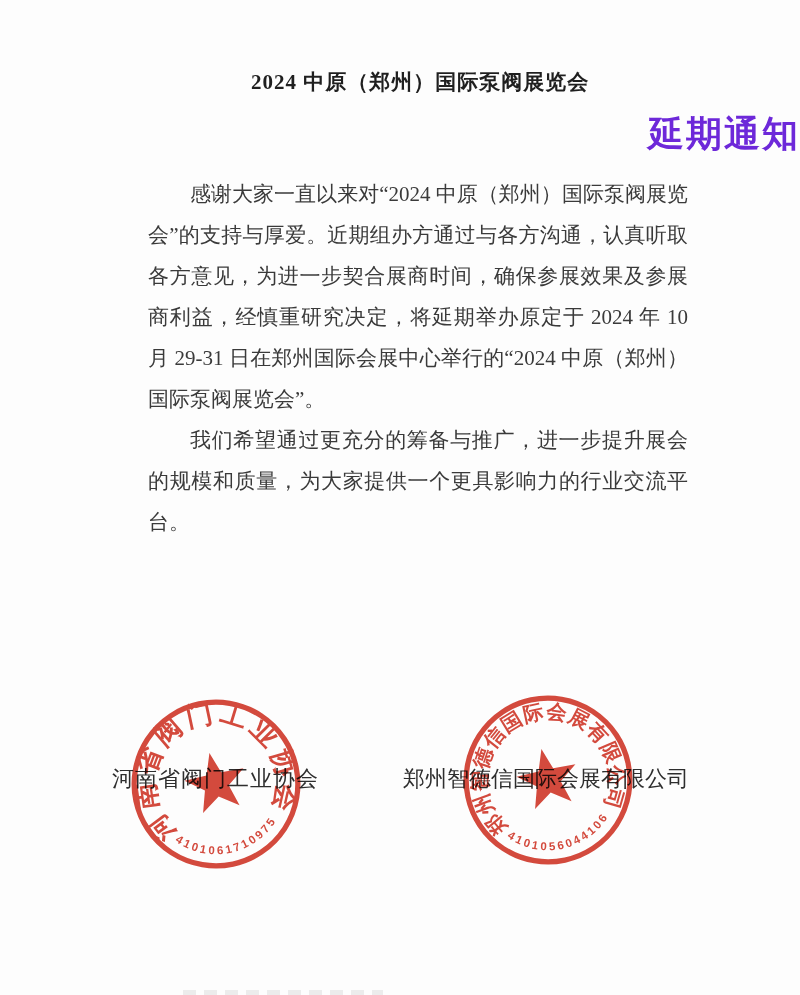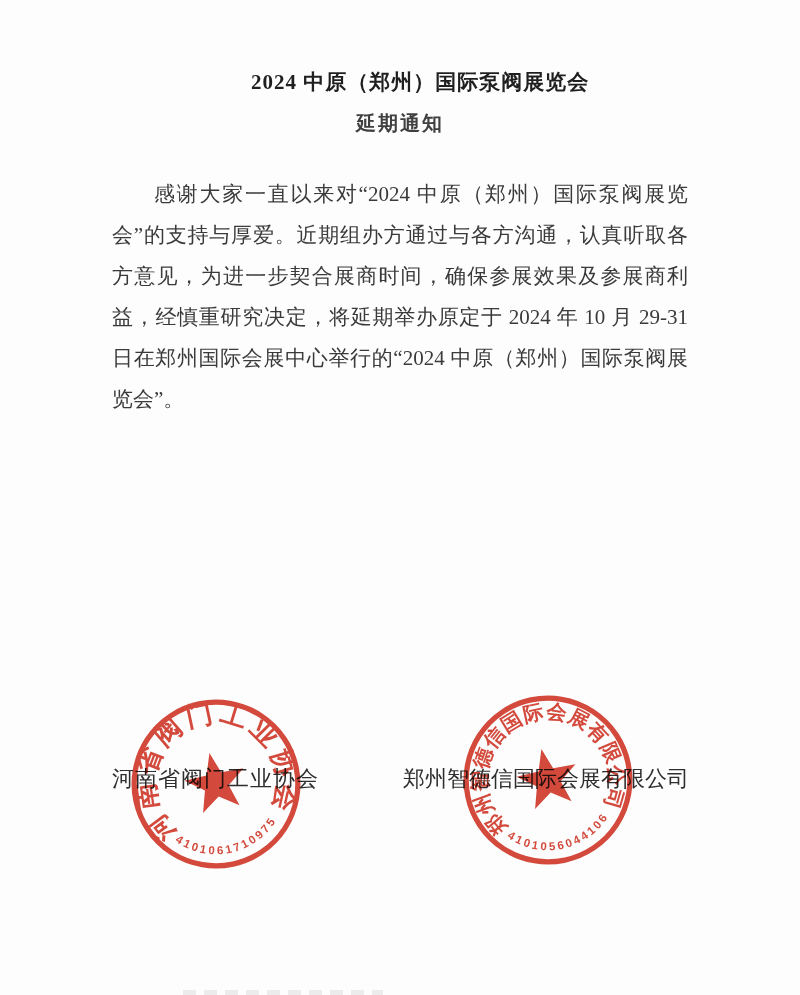--- a/index.html
+++ b/index.html
@@ -15,33 +15,33 @@
   
   .title-line1 {
     position: absolute; top: 68px; left: 0; width: 100%;
     text-align: center;
     font-size: 21px; font-weight: 700; color: #1f1f1f;
     letter-spacing: 1px;
     padding-left: 20px;
   }
   .title-line2 {
     position: absolute; top: 110px; left: 0; width: 100%;
-    text-align: center;
-    font-size: 20px; font-weight: 700; color: #404040;
+    text-align: right;
+    font-size: 36px; font-weight: 700; color: #6d28d9;
     letter-spacing: 2px;
   }
 
   
   .body-block {
     position: absolute; top: 174px; left: 112px; width: 576px;
     font-size: 21px; line-height: 41px; color: #3a3a3a;
     text-align: justify;
   }
   .body-block p { margin: 0; }
-  .body-block p.indent { text-indent: 2em; }
+  .body-block p.indent { text-indent: 2em; margin-left: 36px; }
 
   
   .seal {
     position: absolute; width: 176px; height: 176px;
     z-index: 2; opacity: 0.93; mix-blend-mode: multiply;
   }
   .seal-left  { left: 128px; top: 696px; transform: rotate(-12deg); }
   .seal-right { left: 460px; top: 692px; transform: rotate(-12deg); }
   .seal svg { width: 100%; height: 100%; display: block; }
   .seal .arc-text   { font-family: "Liberation Sans", sans-serif; font-weight: 700; }
@@ -70,20 +70,21 @@
 </head>
 <body>
 
 <div class="page">
 
   <div class="title-line1">2024 中原（郑州）国际泵阀展览会</div>
   <div class="title-line2">延期通知</div>
 
   <div class="body-block">
     <p class="indent">感谢大家一直以来对“2024 中原（郑州）国际泵阀展览会”的支持与厚爱。近期组办方通过与各方沟通，认真听取各方意见，为进一步契合展商时间，确保参展效果及参展商利益，经慎重研究决定，将延期举办原定于 2024 年 10 月 29-31 日在郑州国际会展中心举行的“2024 中原（郑州）国际泵阀展览会”。</p>
+    <p class="indent">我们希望通过更充分的筹备与推广，进一步提升展会的规模和质量，为大家提供一个更具影响力的行业交流平台。</p>
   </div>
 
   <div class="seal seal-left">
     <svg viewBox="0 0 200 200" aria-hidden="true">
       <defs>
         <path id="arcTopL" d="M 46.4 145 A 70 70 0 1 1 153.6 145" fill="none"></path>
         <path id="arcBotL" d="M 32.2 142.4 A 80 80 0 0 0 167.8 142.4" fill="none"></path>
       </defs>
       <circle cx="100" cy="100" r="93" fill="none" stroke="#d23c2e" stroke-width="6"></circle>
       <polygon fill="#d23c2e" points="100,64 108.5,88.3 134.2,88.9 113.8,104.5 121.2,129.1 100,114.5 78.8,129.1 86.2,104.5 65.8,88.9 91.5,88.3"></polygon>

